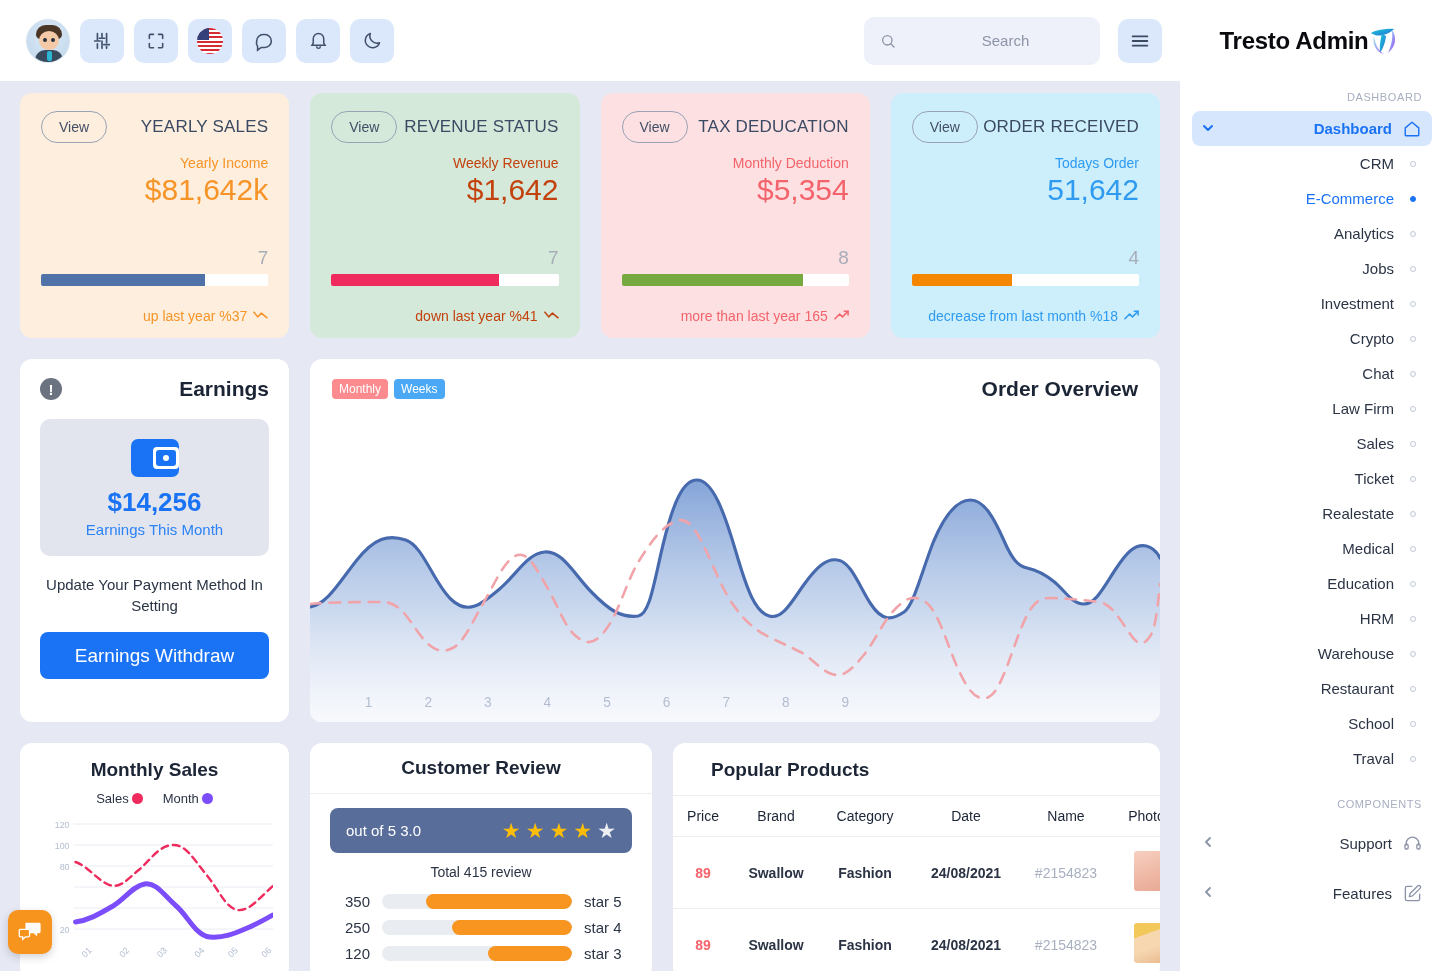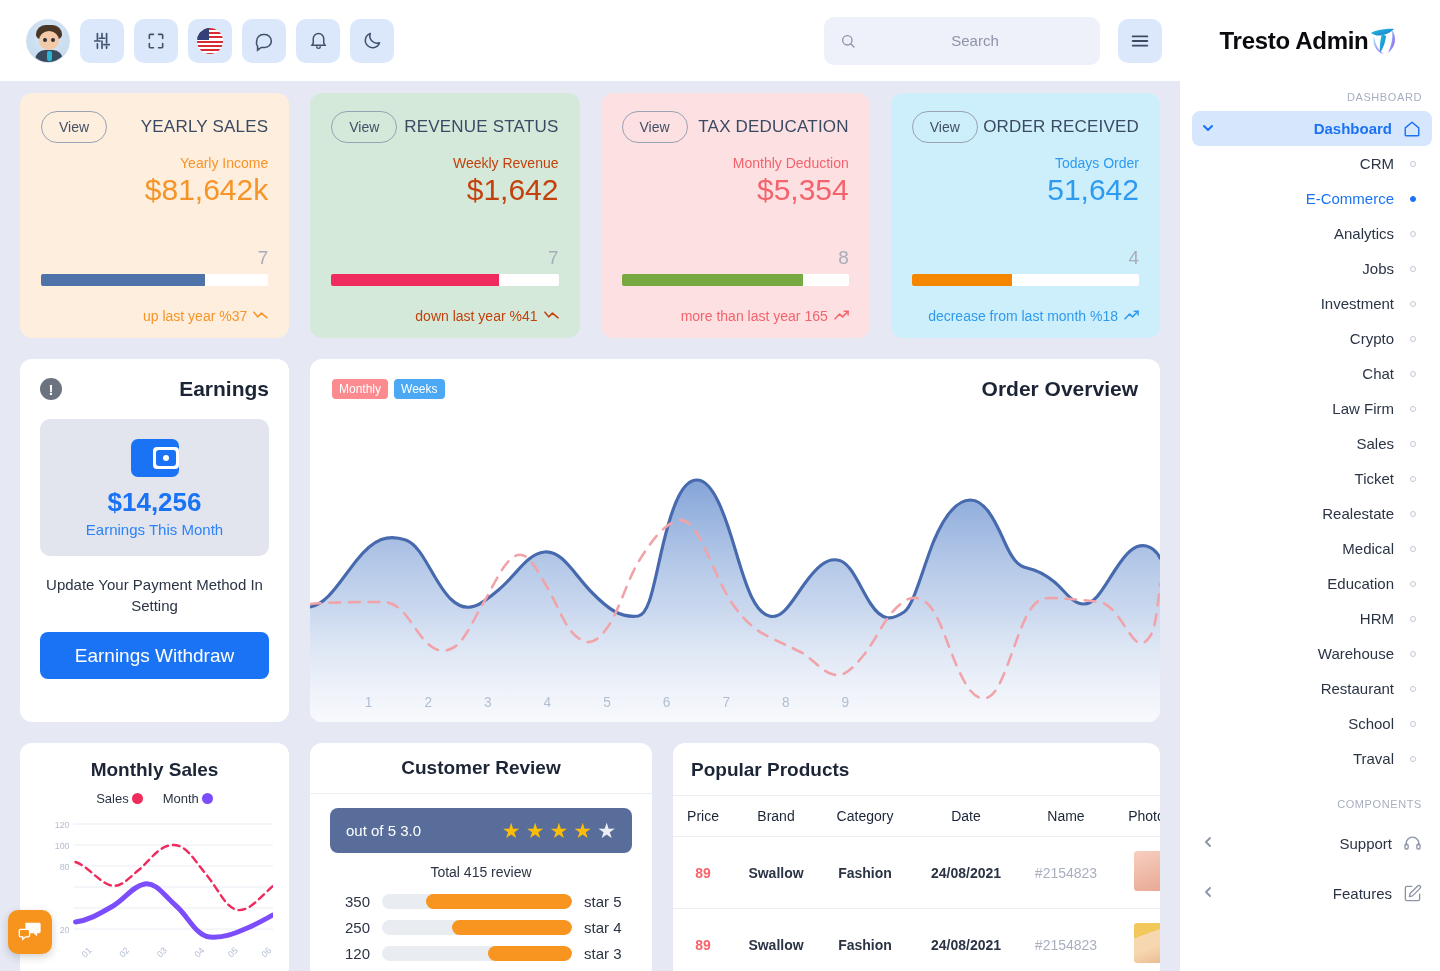--- a/index.html
+++ b/index.html
@@ -38,21 +38,21 @@
     color:#41506b;
   }
   .iconbtn svg { display:block; }
   .flagicon { width:26px; height:26px; border-radius:50%; overflow:hidden; position:relative; background:#fff; }
   .flagicon .stripes { position:absolute; inset:0;
     background: repeating-linear-gradient(to bottom, #d72b34 0 2.1px, #ffffff 2.1px 4.2px); }
   .flagicon .canton { position:absolute; left:0; top:0; width:12px; height:12px; background:#33407a; }
 
   .spacer { flex:1; }
   .searchwrap {
-    width:276px; height:48px; background:#eef1fa; border-radius:10px;
+    width:236px; height:48px; background:#eef1fa; border-radius:10px;
     display:flex; align-items:center; padding:0 16px; gap:10px; flex-shrink:0;
   }
   .searchwrap .sicon { color:#8d94a8; display:flex; }
   .searchwrap input {
     flex:1; border:none; outline:none; background:transparent;
     font-family:"Liberation Sans", sans-serif; font-size:15px; color:#5a6273;
     text-align:center;
   }
   .searchwrap input::placeholder { color:#8d94a8; }
   .burger { margin-left:8px; }
@@ -140,21 +140,21 @@
   .star.off { color:#eceef2; }
   .rv-total { text-align:center; font-size:14px; color:#2b3445; margin-top:11px; }
   .rv-rows { margin-top:8px; }
   .rv-row { display:flex; flex-direction:row-reverse; align-items:center; gap:12px; height:26px; }
   .rv-label { font-size:15px; color:#2b3445; width:48px; text-align:left; }
   .rv-track { flex:1; height:15px; background:#e9edf2; border-radius:8px; overflow:hidden; display:flex; flex-direction:row-reverse; }
   .rv-fill { height:100%; background:#f89520; border-radius:8px; }
   .rv-count { font-size:15px; color:#2b3445; width:40px; text-align:right; }
 
   .products { flex:1; height:236px; overflow:hidden; position:relative; }
-  .pp-title { text-align:left; font-size:19px; font-weight:700; color:#1c2536; padding:16px 18px 14px; border-bottom:1px solid #eceef4; direction:rtl; }
+  .pp-title { text-align:left; font-size:19px; font-weight:700; color:#1c2536; padding:16px 38px 14px; border-bottom:1px solid #eceef4; direction:rtl; }
   .pp-table { width:100%; border-collapse:collapse; direction:rtl; table-layout:fixed; }
   .pp-table th { font-size:14px; color:#1c2536; font-weight:400; padding:12px 10px; text-align:center; border-bottom:1px solid #eceef4; white-space:nowrap; }
   .pp-table td { font-size:14px; color:#2b3445; font-weight:700; padding:14px 10px; text-align:center; border-bottom:1px solid #eceef4; white-space:nowrap; }
   .pp-table td.id { color:#a8b0c0; font-weight:400; }
   .pp-table td.price { color:#f4636b; }
   .thumb { width:32px; height:40px; display:inline-block; border-radius:3px; }
   .thumb.t1 { background:linear-gradient(160deg,#f7cfc0,#eeb7a4 60%,#e8a894); }
   .thumb.t2 { background:linear-gradient(160deg,#f2c85a 0 30%,#f6d7b0 30% 60%,#e9b98f); }
 
   

